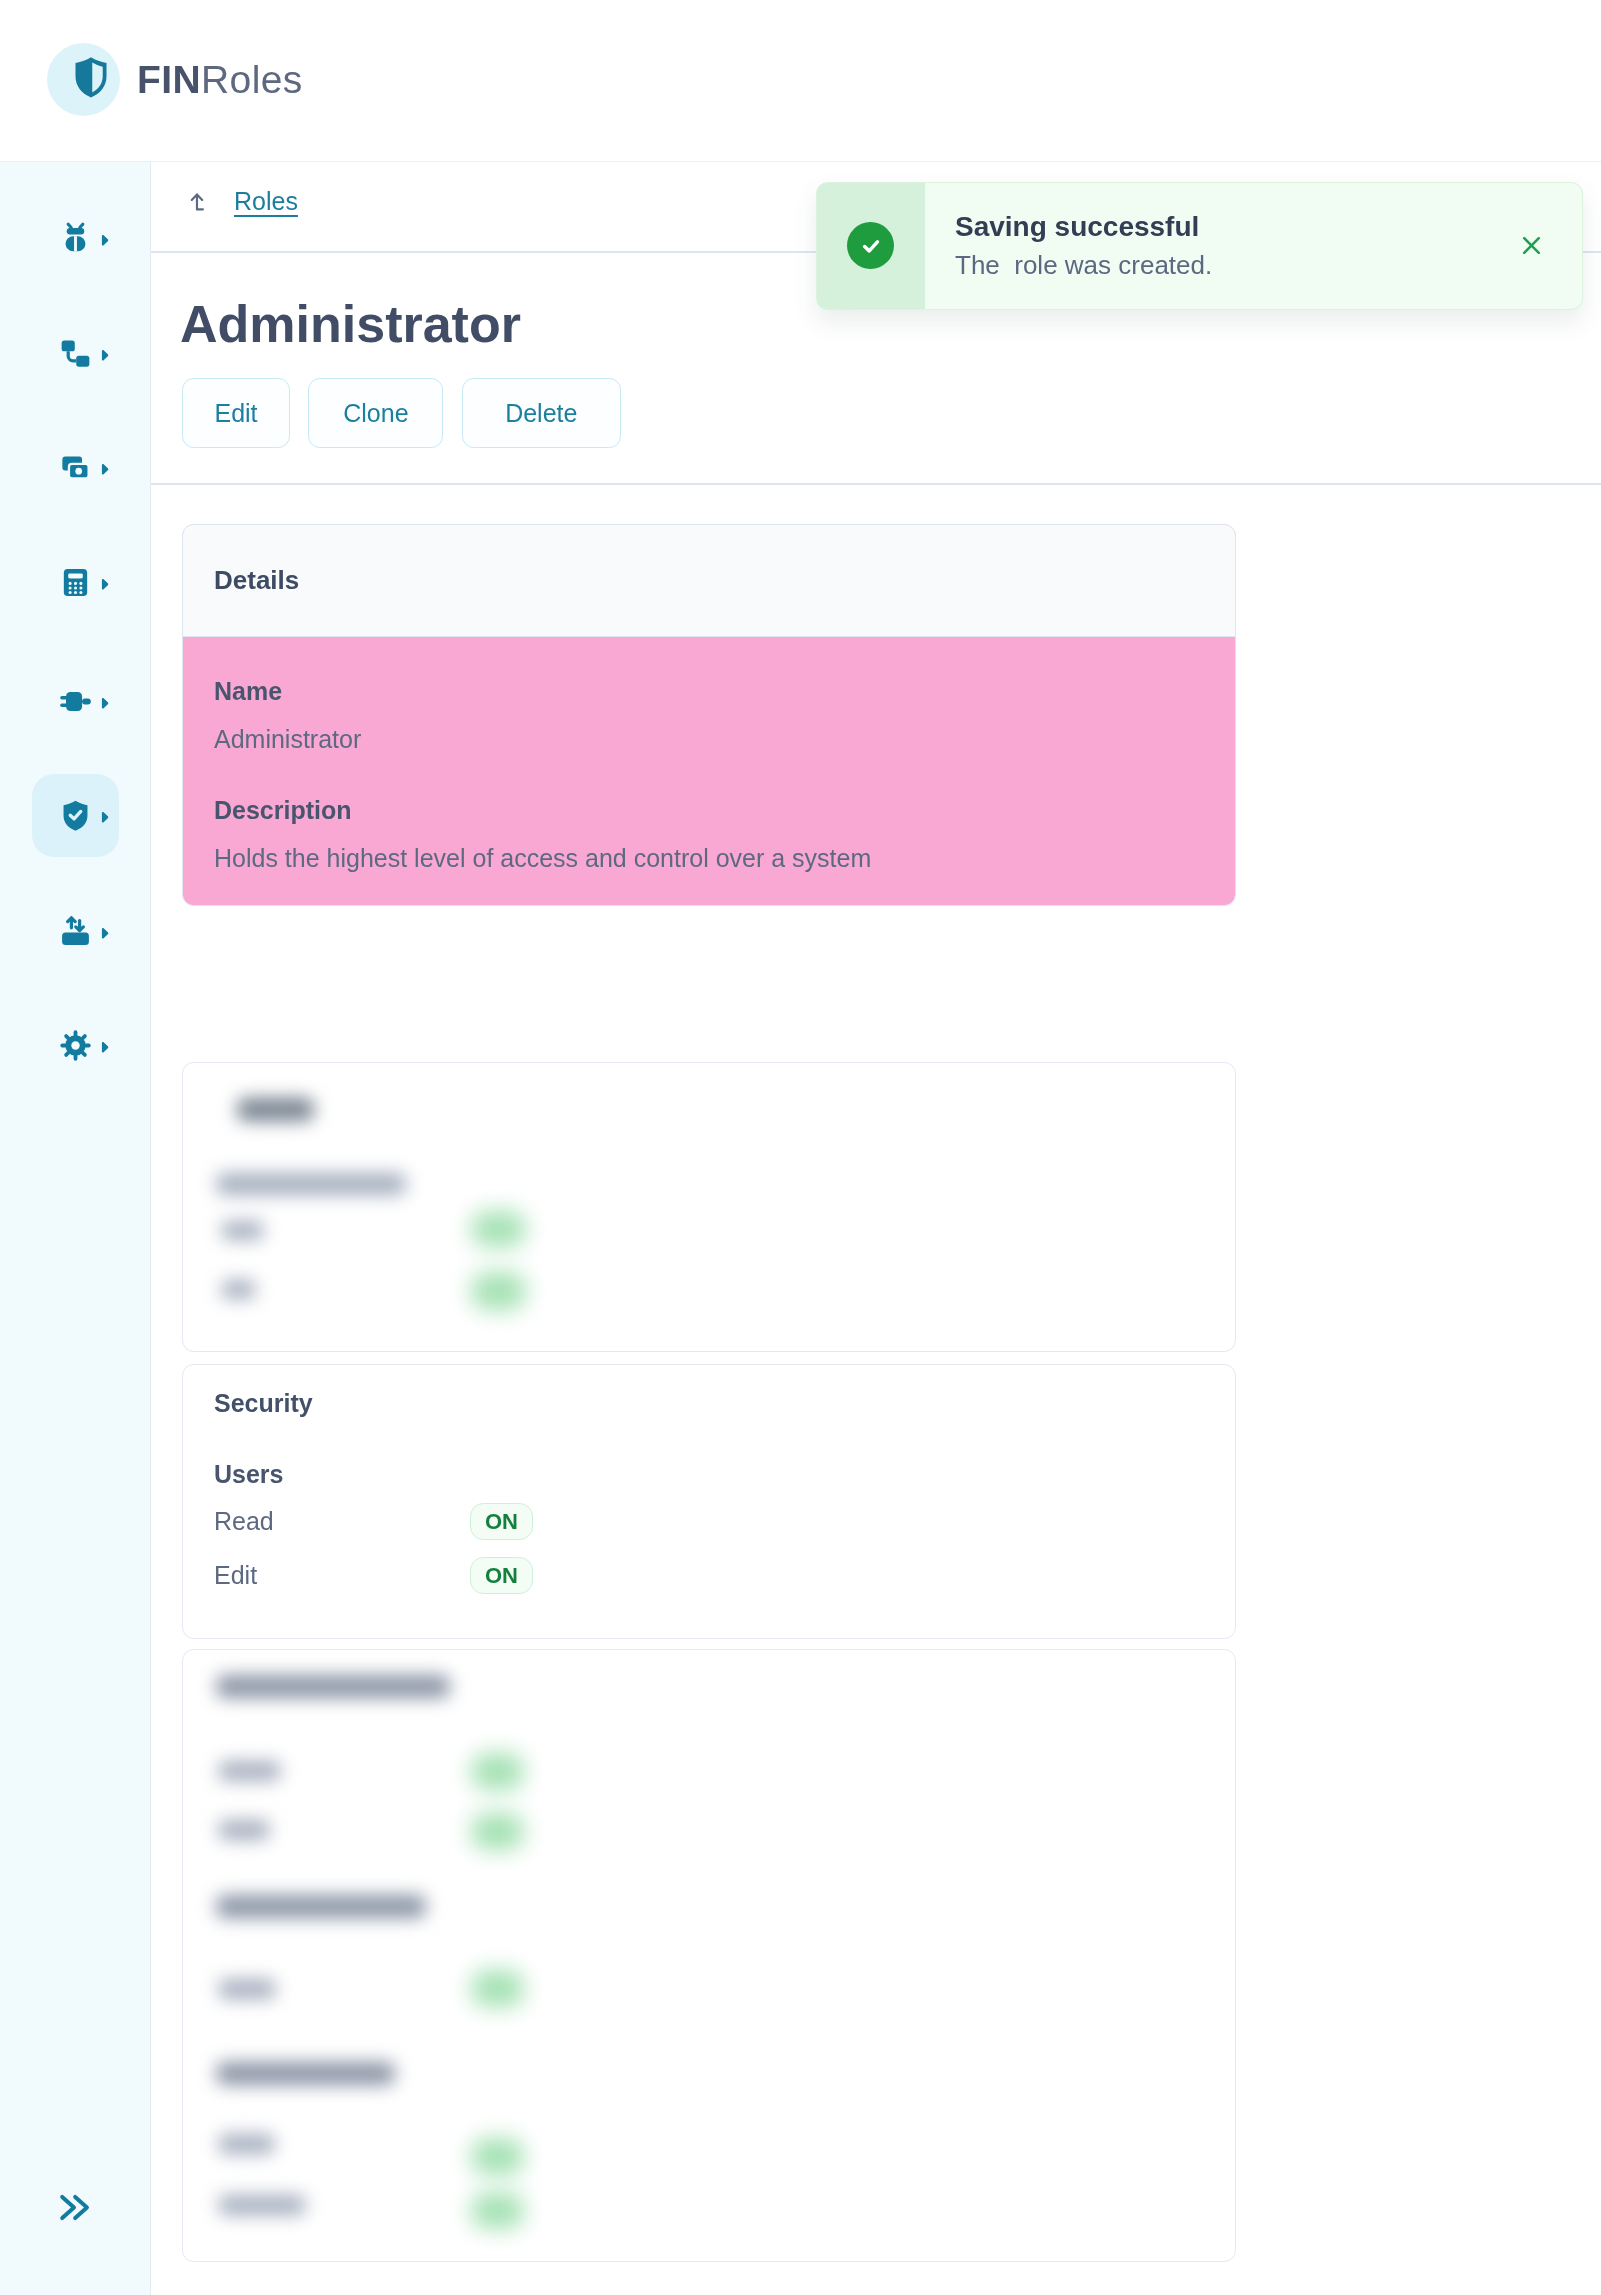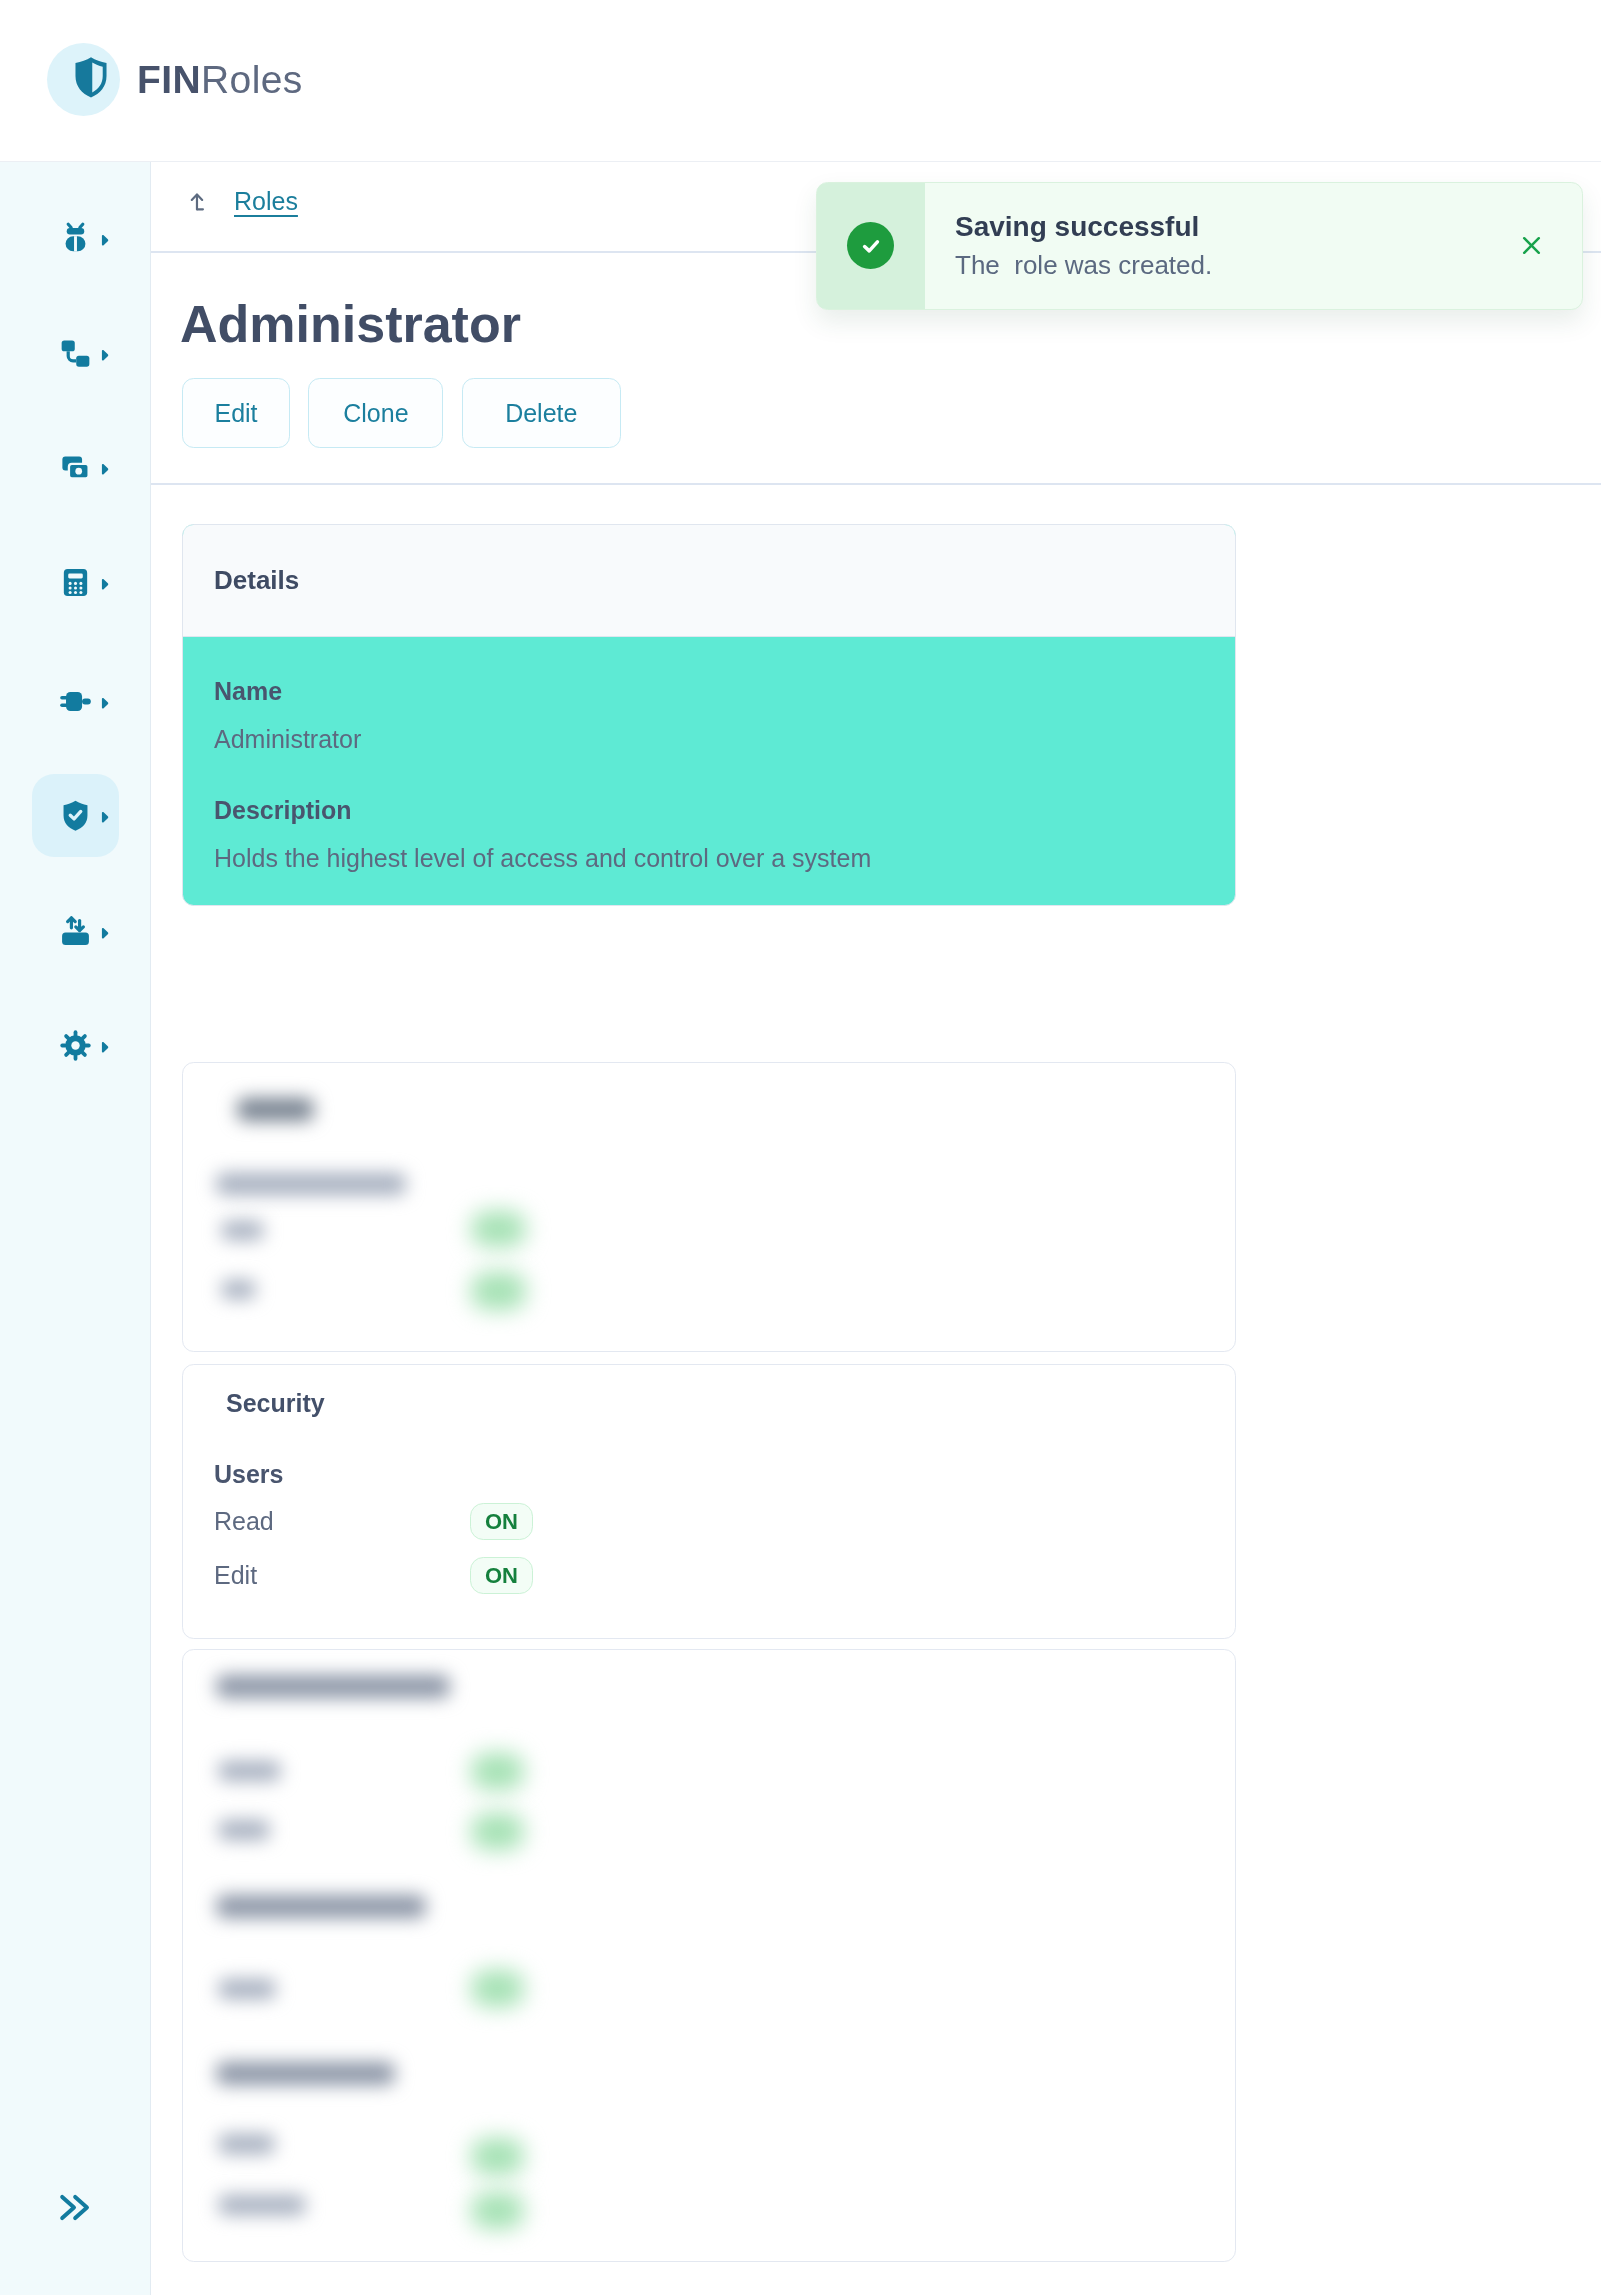--- a/index.html
+++ b/index.html
@@ -47,39 +47,39 @@
   .toast-close { position:absolute; right:38px; top:50px; width:25px; height:25px; cursor:pointer; }
   
   .page-title { position:absolute; left:180px; top:294px; font-size:52px; font-weight:700; color:#414d66; }
   .btn-row { position:absolute; left:182px; top:378px; display:flex; gap:18.4px; }
   .btn { height:70px; border-radius:11.7px; border:1.7px solid #c6eaf4; background:#fcfeff;
     color:#1b7f9e; font-size:25px; font-family:"Liberation Sans",sans-serif;
     display:flex; align-items:center; justify-content:center; cursor:pointer; }
   .btn-edit { width:108px; } .btn-clone { width:135px; } .btn-delete { width:159px; }
   .row-divider { position:absolute; left:151px; top:483px; width:1451px; height:1.7px; background:#dde5f1; }
   
-  .card { position:absolute; left:182px; width:1054px; background:#5eead4;
+  .card { position:absolute; left:182px; width:1054px; background:#f9a8d4;
     border:1.7px solid #e0e6ef; border-radius:11.7px; }
   .card-header { position:absolute; left:0; top:0; right:0; height:112px; background:#f8fafc;
     border-bottom:1.7px solid #e0e6ef; border-radius:10px 10px 0 0;
     display:flex; align-items:center; padding-left:31px; }
   .card-header-title { font-size:26px; font-weight:700; color:#3f4b64; }
   .header-only { height:105px; }
   .header-only .card-header { height:100%; border-bottom:none; border-radius:10px; }
   .details-card { top:524px; height:382px; }
   .permissions-card { top:948px; }
   .fld-label { position:absolute; left:31px; font-size:25px; font-weight:700; color:#49556e; }
   .fld-value { position:absolute; left:31px; font-size:25px; color:#5d6980; }
   
   .pbox { position:absolute; left:182px; width:1054px; background:#fff;
     border:1.7px solid #e3e8f1; border-radius:11.7px; }
   .pbox-1 { top:1062px; height:290px; }
   .pbox-2 { top:1364px; height:275px; }
   .pbox-3 { top:1649px; height:613px; }
-  .sec-title { position:absolute; left:31px; font-size:25px; font-weight:700; color:#43506a;margin-left:12px; }
+  .sec-title { position:absolute; left:31px; font-size:25px; font-weight:700; color:#43506a; }
   .grp-label { position:absolute; left:31px; font-size:25px; font-weight:700; color:#49556e; }
   .perm-label { position:absolute; left:31px; font-size:25px; color:#5d6980; }
   .state-badge { position:absolute; left:287px; width:63px; height:37px;
     background:#f3fdf6; border:1.7px solid #cbf2d6; border-radius:13.3px;
     display:flex; align-items:center; justify-content:center;
     font-size:22px; font-weight:700; color:#15803d; }
   
   .blob { position:absolute; border-radius:8.3px; filter:blur(9.2px); }
   .blob.b-dark  { background:#76818f; }
   .blob.b-mid   { background:#8b95a6; }

